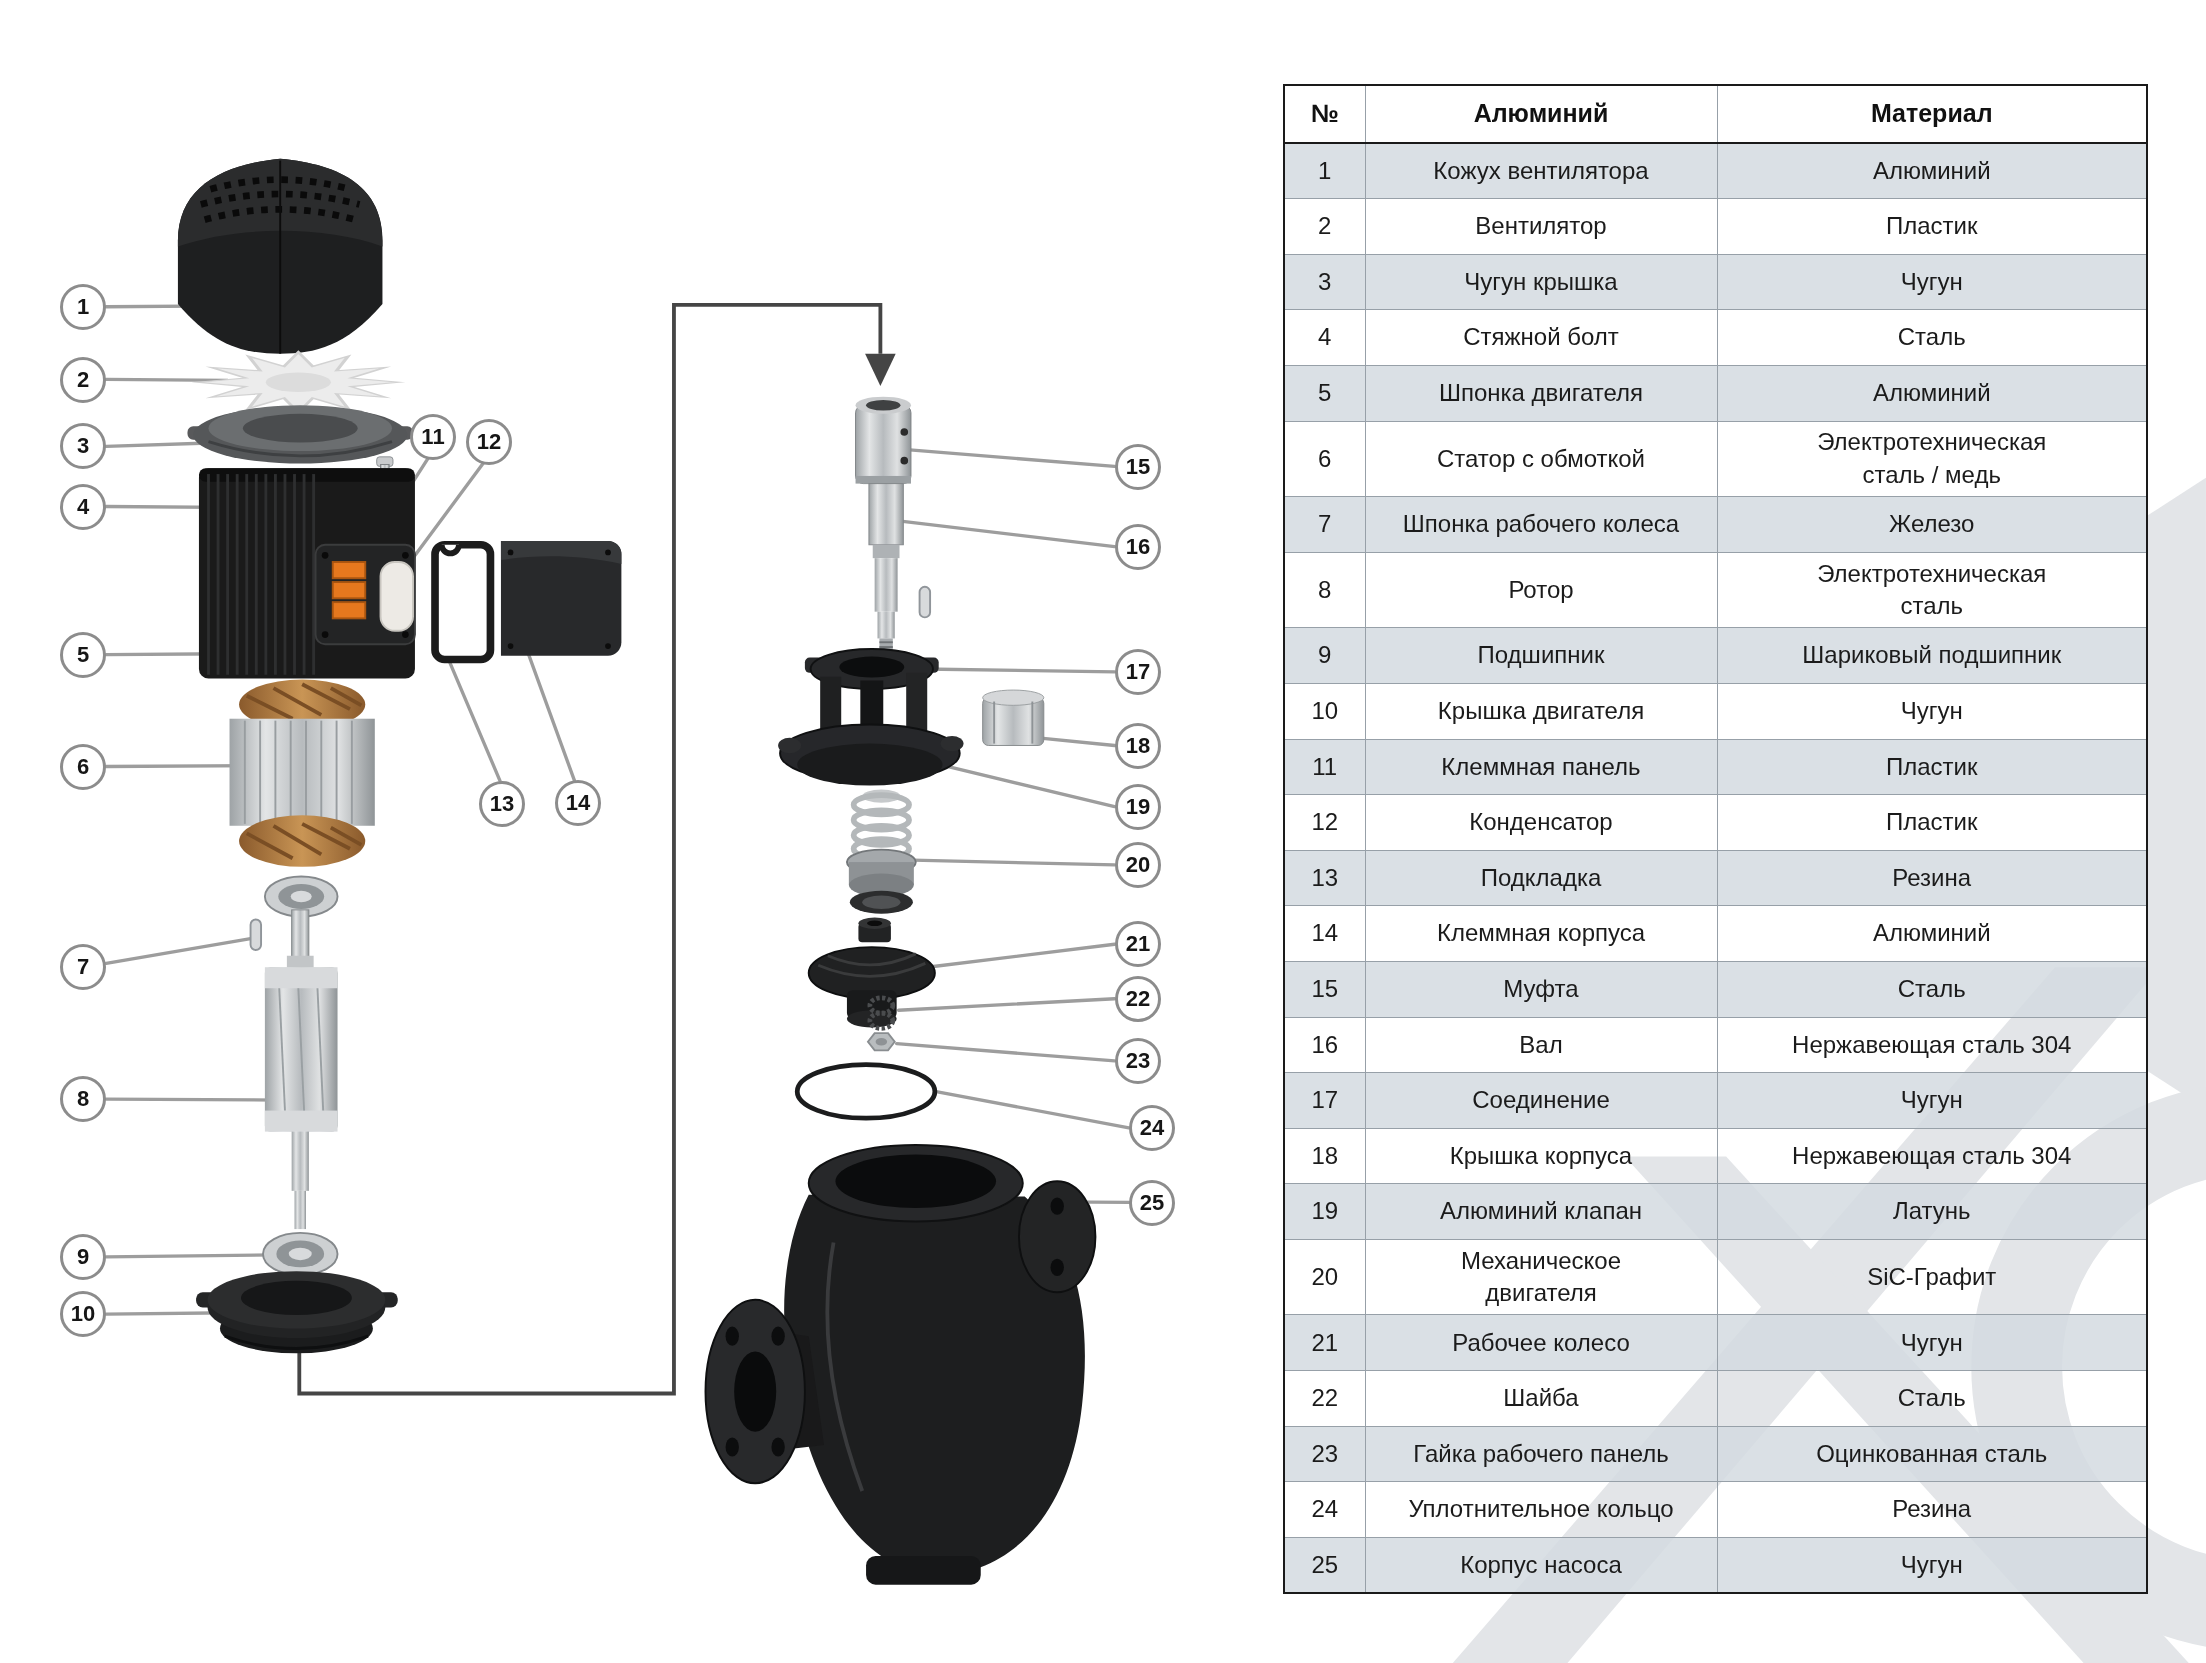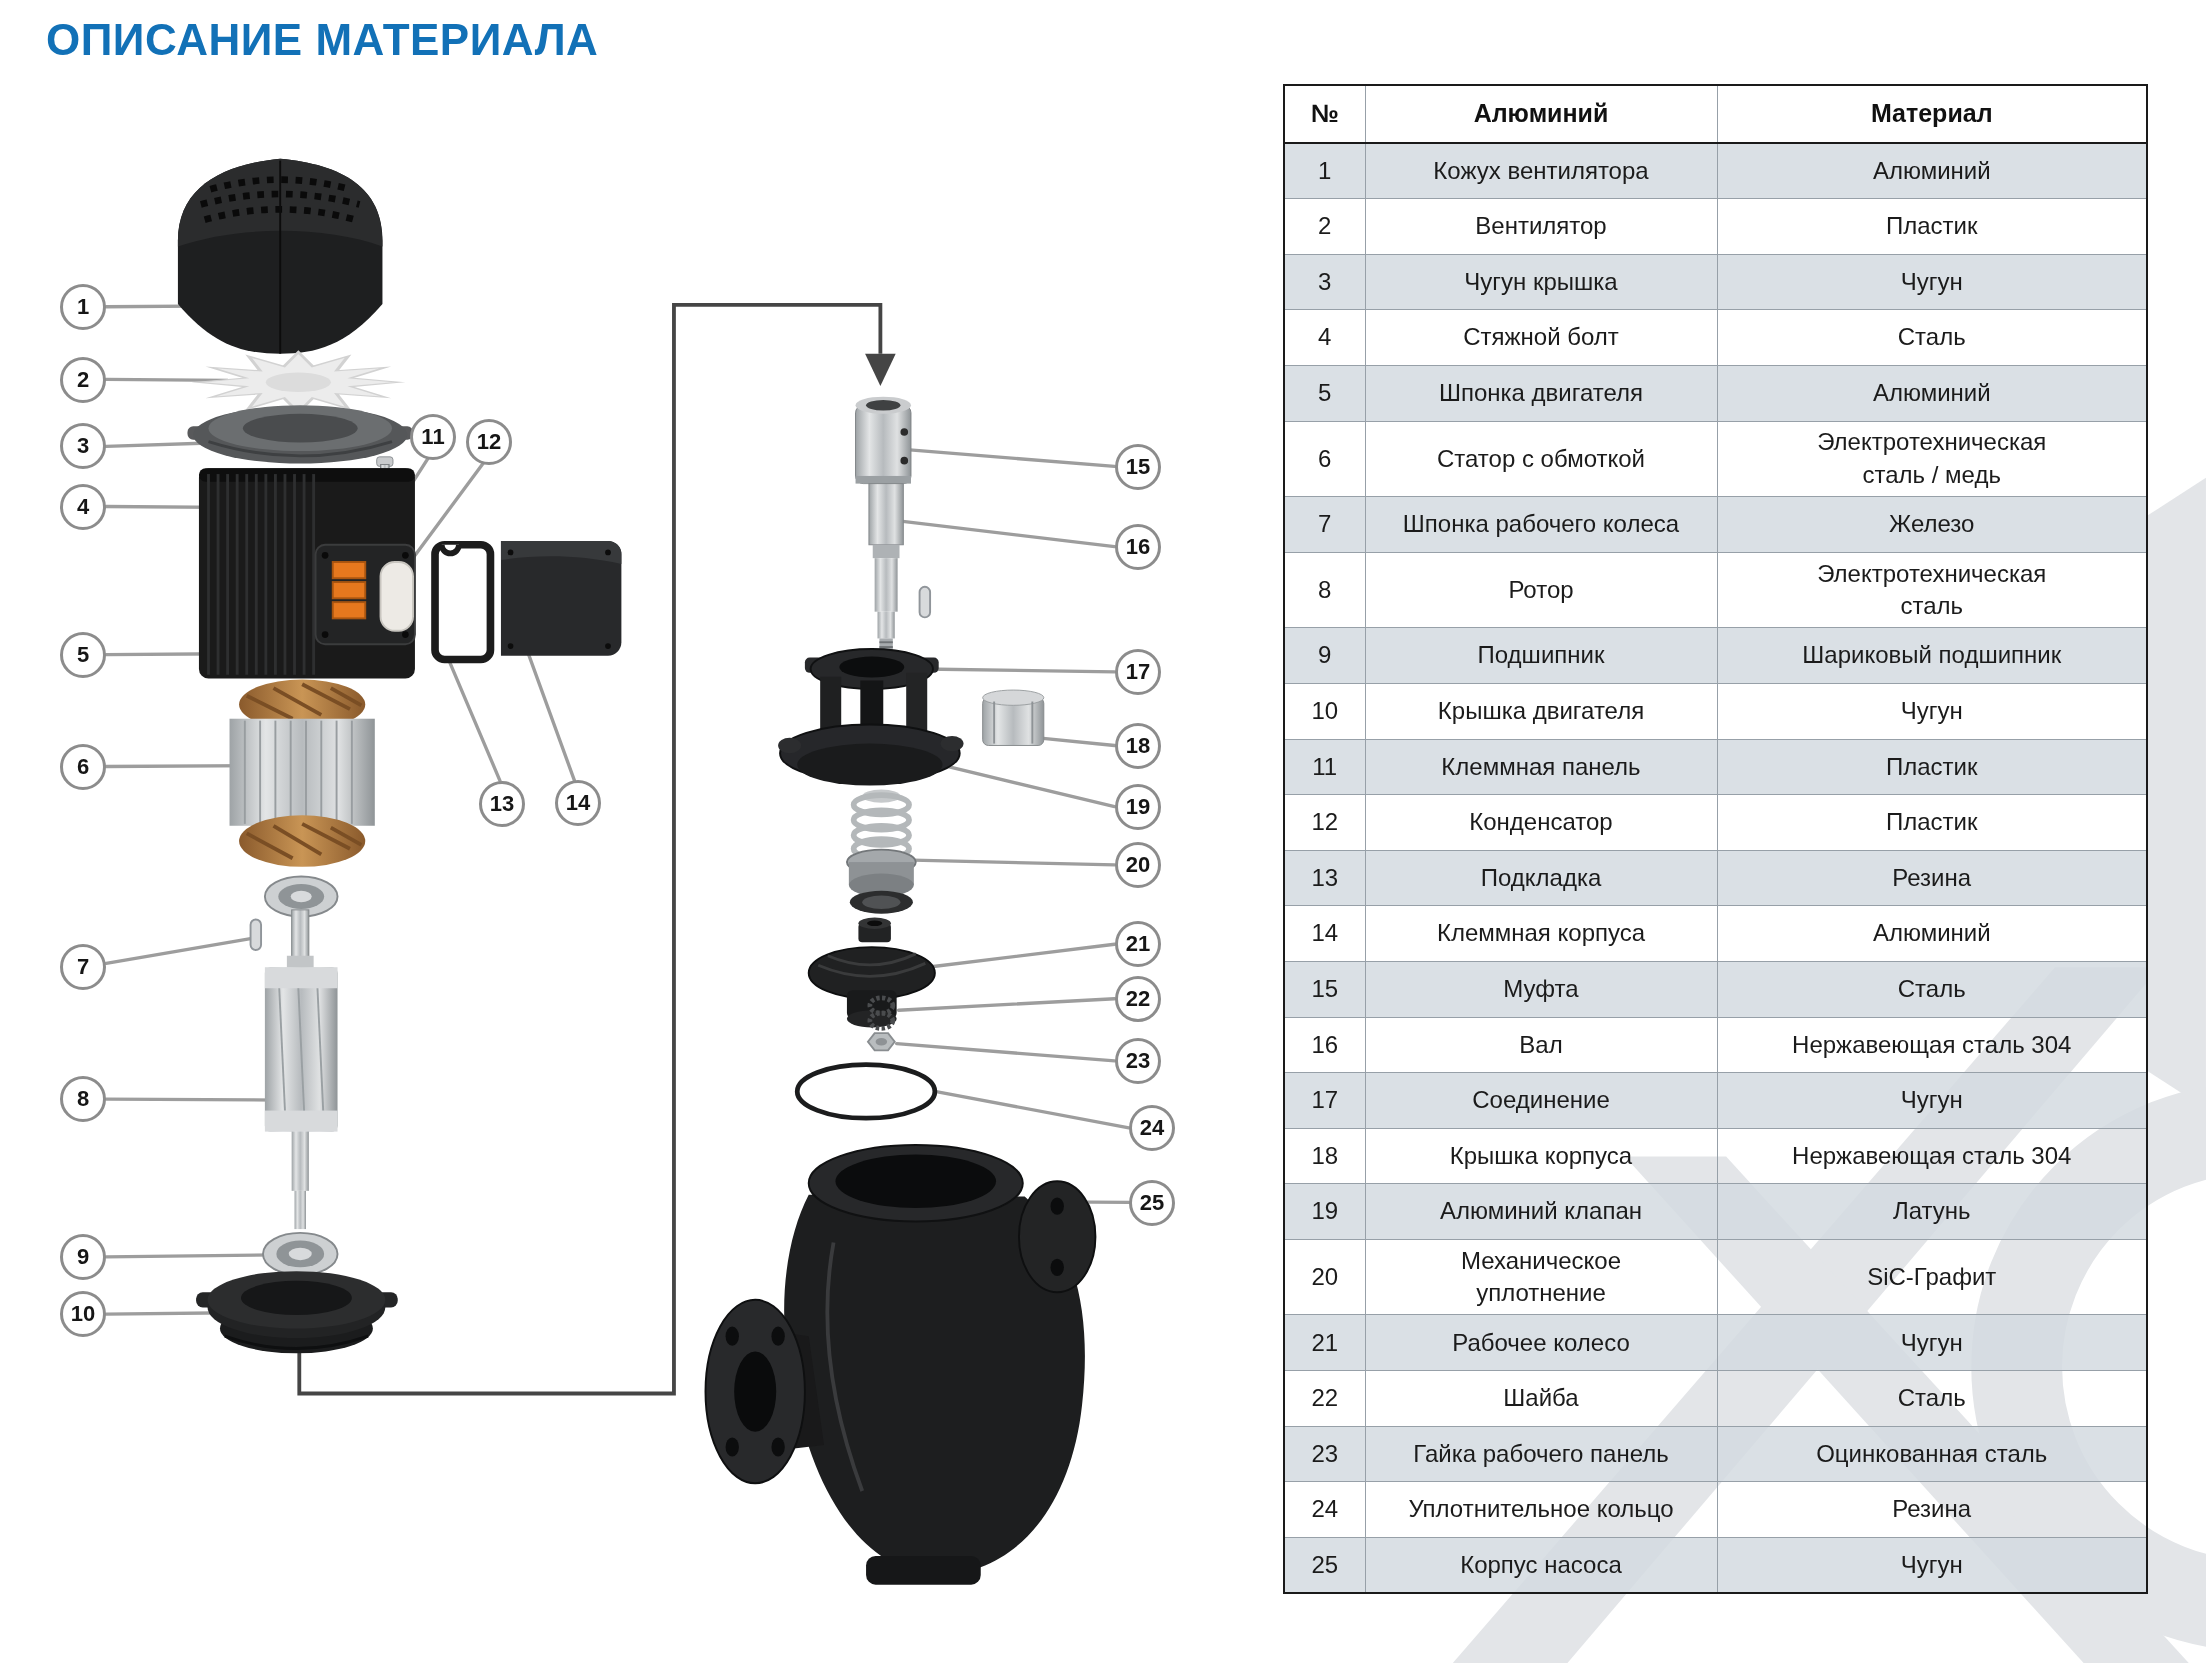--- a/index.html
+++ b/index.html
@@ -30,21 +30,20 @@
 
   <svg class="wm" width="2206" height="1663" viewBox="0 0 2308 1740">
     <g fill="#e3e5e8">
       <polygon points="1520,1740 1640,1740 2260,1012 2150,1012"></polygon>
       <polygon points="1700,1210 1806,1210 2290,1740 2180,1740"></polygon>
       <polygon points="2246,540 2308,500 2308,1160 2246,1120"></polygon>
     </g>
     <circle cx="2360" cy="1430" r="250" fill="none" stroke="#e3e5e8" stroke-width="95"></circle>
   </svg>
 
-  <h1 class="page-title">ОПИСАНИЕ МАТЕРИАЛА</h1>
 
   <div class="diagram">
     <svg width="1281" height="1663" viewBox="0 0 1340 1740">
       <defs>
         <linearGradient id="silv" x1="0" y1="0" x2="1" y2="0">
           <stop offset="0" stop-color="#9ea3a6"></stop>
             <stop offset="0.25" stop-color="#e3e5e6"></stop>
           <stop offset="0.5" stop-color="#b7bbbe"></stop>
             <stop offset="0.75" stop-color="#dfe1e2"></stop>
           <stop offset="1" stop-color="#8f9497"></stop>
@@ -462,21 +461,21 @@
           <td>Нержавеющая сталь 304</td>
         </tr>
         <tr>
           <td>19</td>
           <td>Алюминий клапан</td>
           <td>Латунь</td>
         </tr>
         <tr>
           <td>20</td>
           <td>Механическое
-уплотнение</td>
+двигателя</td>
           <td>SiC-Графит</td>
         </tr>
         <tr>
           <td>21</td>
           <td>Рабочее колесо</td>
           <td>Чугун</td>
         </tr>
         <tr>
           <td>22</td>
           <td>Шайба</td>

